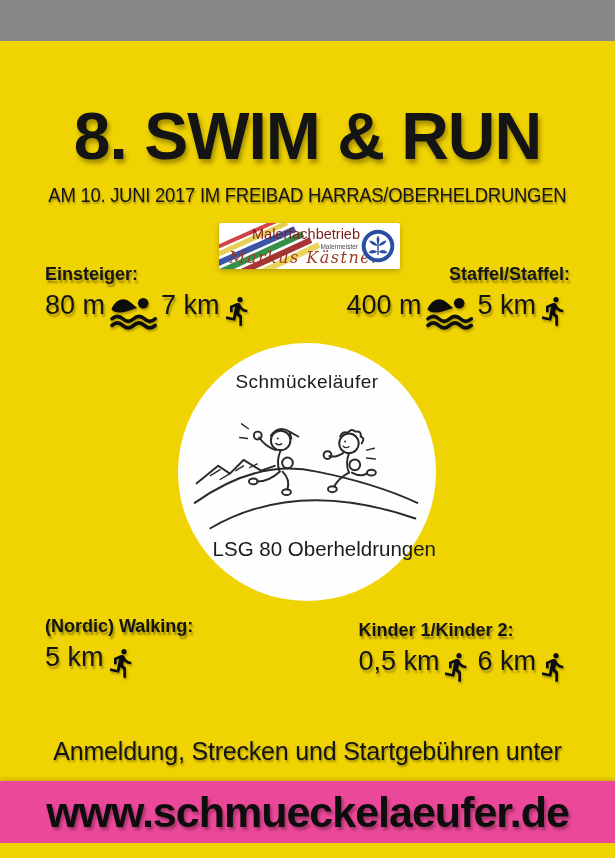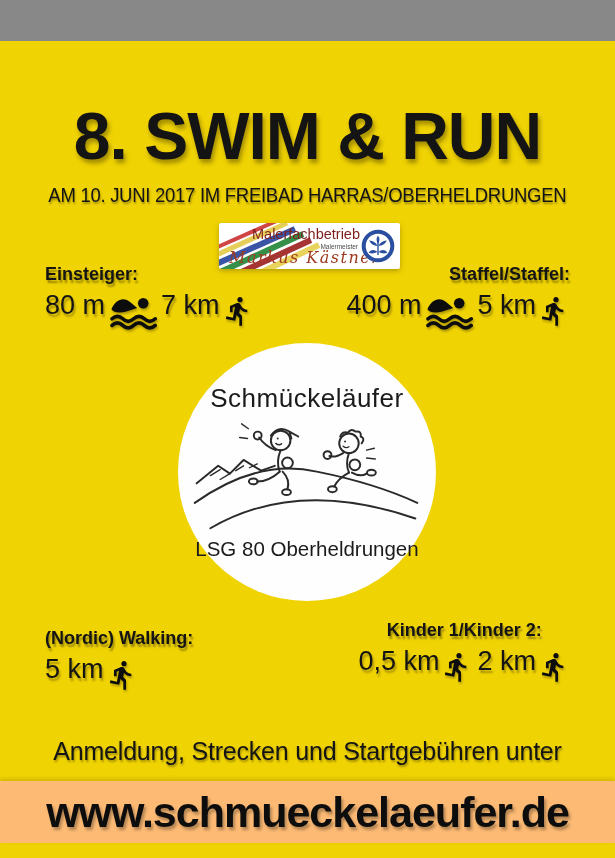--- a/index.html
+++ b/index.html
@@ -45,53 +45,53 @@
   }
   .ev-values{
     display:flex;align-items:flex-end;gap:4px;margin-top:6px;
     font-size:27px;line-height:1.1;
     text-shadow:1.5px 2.5px 2px rgba(90,76,0,.45);
   }
   .dist{display:inline-block;}
   .ev-tl{left:45px;top:224px;}
   .ev-tr{right:45px;top:224px;text-align:right;}
   .ev-tr .ev-values{justify-content:flex-end;text-align:right;}
-  .ev-bl{left:45px;top:588px;}
-  .ev-br{right:45px;top:580px;text-align:center;}
+  .ev-bl{left:45px;top:576px;}
+  .ev-br{right:45px;top:580px;text-align:left;}
   .ev-br .ev-values{justify-content:flex-end;}
   .icon-swim{
     width:48px;height:38px;margin-bottom:-9px;
     filter:drop-shadow(1.5px 2.5px 1px rgba(90,76,0,.45));
   }
   .icon-run{
     width:32px;height:40px;margin-bottom:-10px;margin-left:-2px;
     filter:drop-shadow(1.5px 2.5px 1px rgba(90,76,0,.45));
   }
   
   .club{
     position:absolute;left:178px;top:302px;width:258px;height:258px;
     background:#FEFEFE;border-radius:50%;
   }
   .club-name{
-    position:absolute;top:40px;left:0;width:100%;text-align:center;
-    font-size:26px;color:#1b1b1b;letter-spacing:.5px;
+    position:absolute;top:28px;left:0;width:100%;text-align:center;
+    font-size:19px;color:#1b1b1b;letter-spacing:.5px;
   }
   .club-art{position:absolute;left:13px;top:74px;width:232px;height:122px;}
   .club-club{
-    position:absolute;top:194px;left:0;width:100%;text-align:center;
+    position:absolute;top:194px;left:0;width:100%;text-align:right;
     font-size:20.5px;color:#1b1b1b;
   }
   
   .note{
     position:absolute;top:696px;left:0;right:0;text-align:center;
     font-size:25px;letter-spacing:-.2px;
     text-shadow:1px 2px 2px rgba(88,74,0,.5);white-space:nowrap;
   }
   .url-band{
-    position:absolute;top:740px;left:0;width:100%;height:62px;background:#fdba74;
+    position:absolute;top:740px;left:0;width:100%;height:62px;background:#ec4899;
     display:flex;align-items:center;justify-content:center;
     box-shadow:0 -2px 4px rgba(70,60,0,.2);
   }
   .url{
     font-size:43px;font-weight:bold;letter-spacing:-1px;color:#0d0d0d;
     white-space:nowrap;text-shadow:2px 3px 3px rgba(0,0,0,.30);
   }
   .defs-holder{position:absolute;width:0;height:0;overflow:hidden;}
 </style>
 </head>
@@ -225,21 +225,21 @@
     </div>
   </div>
 
   <div class="event ev-br">
     <div class="ev-label">Kinder 1/Kinder 2:</div>
     <div class="ev-values">
       <span class="dist">0,5 km</span>
       <svg class="icon-run">
           <use href="#sym-run"></use>
         </svg>
-      <span class="dist">2 km</span>
+      <span class="dist">6 km</span>
       <svg class="icon-run">
           <use href="#sym-run"></use>
         </svg>
     </div>
   </div>
 
   <div class="note">Anmeldung, Strecken und Startgebühren unter</div>
 
   <div class="url-band">
     <span class="url">www.schmueckelaeufer.de</span>

